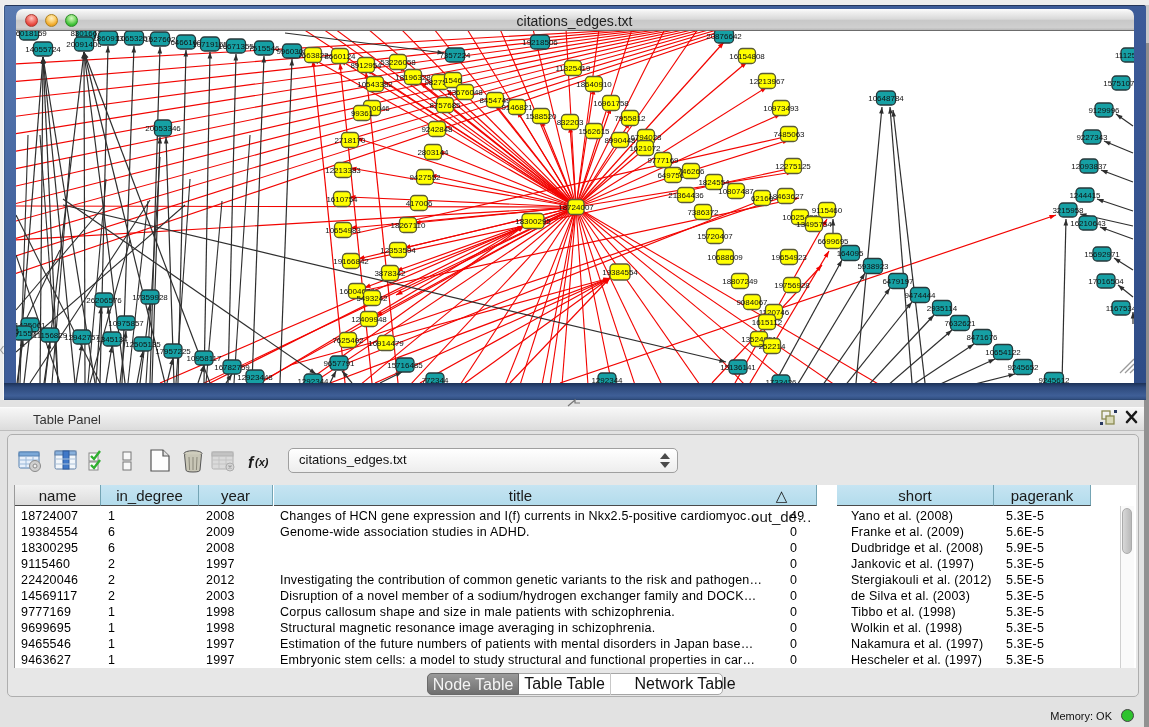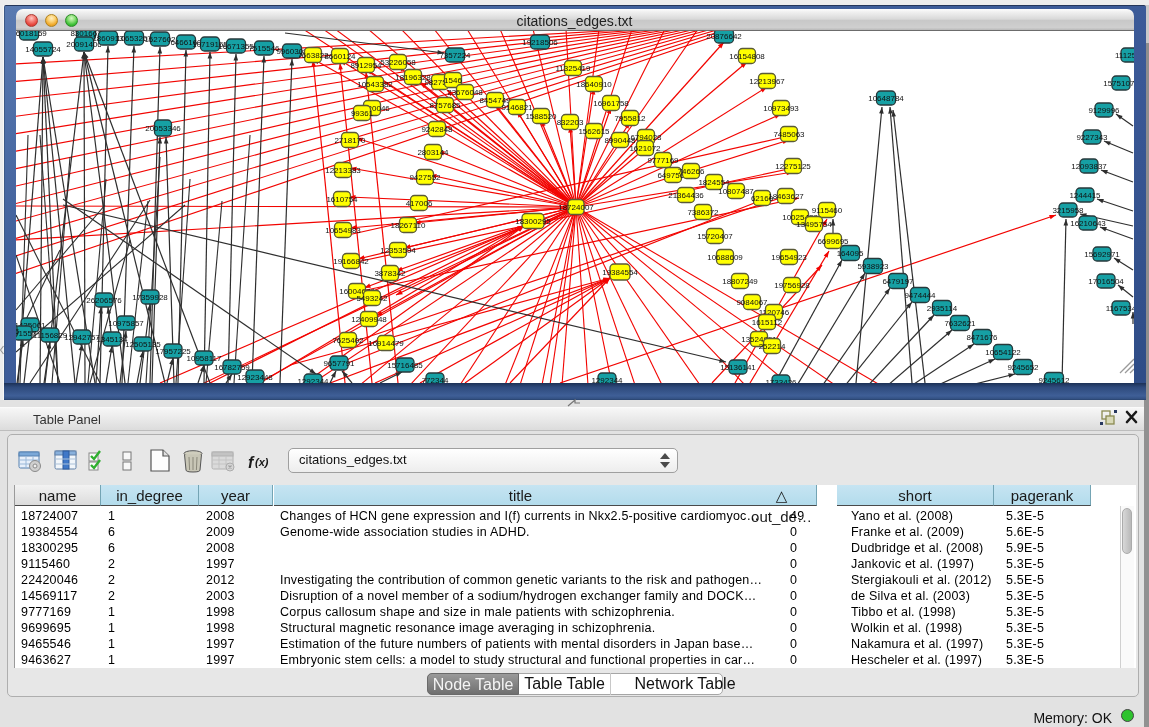--- a/index.html
+++ b/index.html
@@ -65,21 +65,21 @@
   border:1px solid #a6a6a6; border-radius:5px; font-size:13px; }
 #tab1 { left:427px; top:673px; width:92px; height:22px;
   background:linear-gradient(#9a9a9a,#6f6f6f); border:1px solid #6a6a6a;
   border-radius:5px 0 0 5px; color:#f4f4f4; text-align:center; line-height:21px; }
 #tab2 { left:519px; top:673px; width:92px; height:22px; color:#111;
   text-align:center; line-height:21px; border-right:1px solid #c8c8c8; }
 #tab3 { left:611px; top:673px; width:112px; height:22px; color:#111;
   text-align:center; line-height:21px;margin-left:18px; }
 
 
-#mem { left:1000px; top:710px; width:112px; text-align:right; font-size:14px; color:#111; }
+#mem { left:1000px; top:710px; width:112px; text-align:right; font-size:11px; color:#111; }
 #memdot { left:1121px; top:709px; width:13px; height:13px; border-radius:50%;
   background:#2fc32f; border:1px solid #444; }
 </style>
 </head>
 <body>
 <div id="app">
 
   <div class="abs" id="winframe"></div>
   <div class="abs" id="canvas"></div>
   <svg width="1118" height="352" viewBox="16 31 1118 352" style="position:absolute;left:16px;top:31px" font-family="Liberation Sans, sans-serif">

